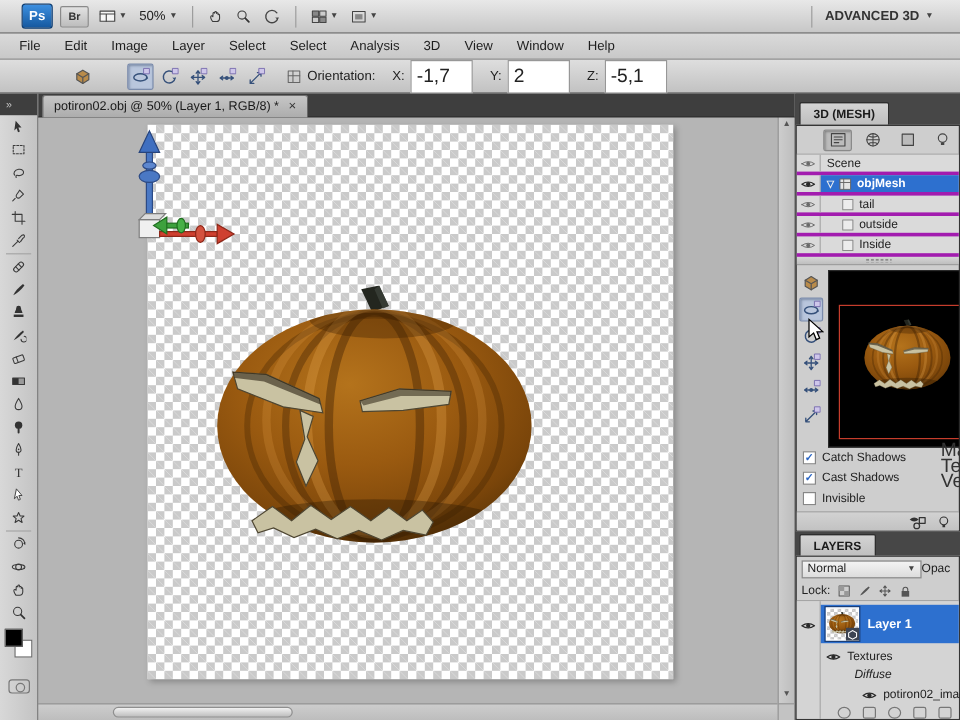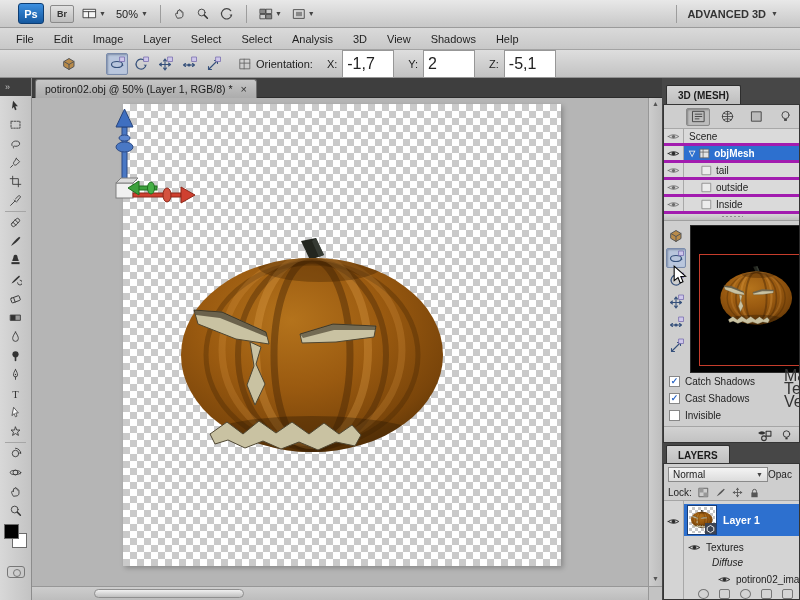--- a/index.html
+++ b/index.html
@@ -233,21 +233,21 @@
   <div class="menubar" id="menu-bar">
       <span class="menu-item">File</span>
       <span class="menu-item">Edit</span>
       <span class="menu-item">Image</span>
       <span class="menu-item">Layer</span>
       <span class="menu-item">Select</span>
       <span class="menu-item">Select</span>
       <span class="menu-item">Analysis</span>
       <span class="menu-item">3D</span>
       <span class="menu-item">View</span>
-      <span class="menu-item">Shadows</span>
+      <span class="menu-item">Window</span>
       <span class="menu-item">Help</span>
     </div>
 
   <div class="optbar">
     <div style="margin-left:58px" class="opt-tool">
         <span>
           <svg class="iconsvg" viewBox="0 0 16 16" width="16" height="16">
             <path d="M3 5.5 L8 2.5 L13 5.5 V10.5 L8 13.5 L3 10.5Z" fill="#b98b4a" stroke="#555" stroke-width="1"></path>
             <path d="M3 5.5 L8 8.5 L13 5.5 M8 8.5 V13.5" fill="none" stroke="#555" stroke-width="1"></path>
           </svg>

